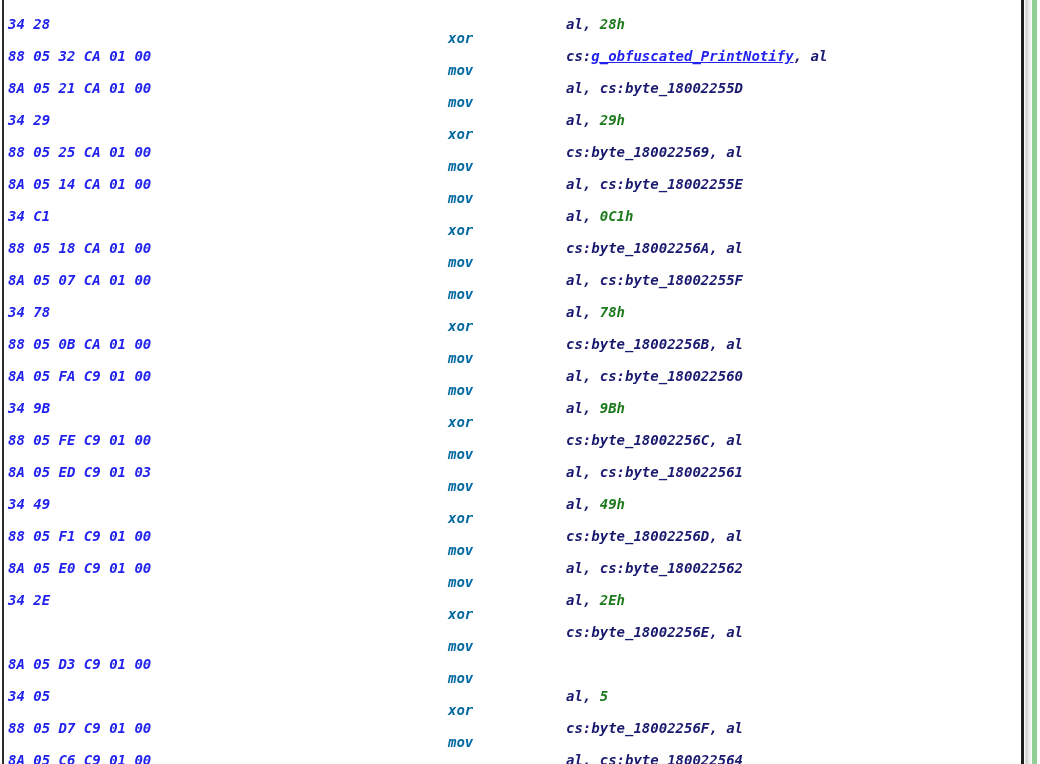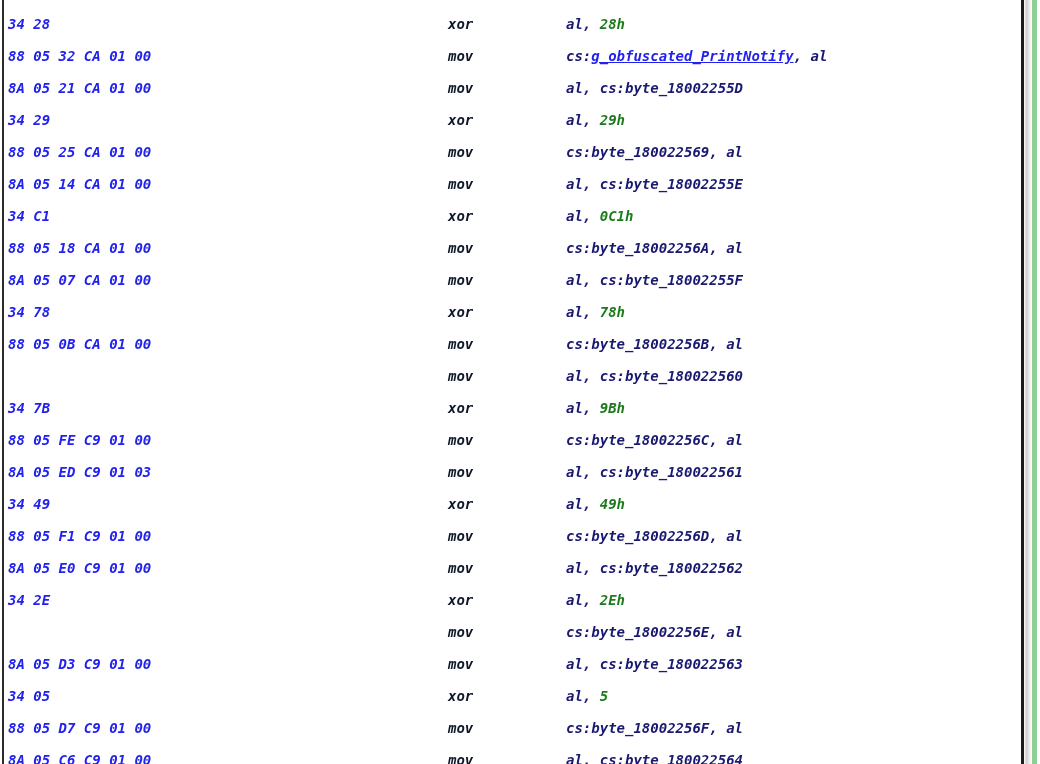--- a/index.html
+++ b/index.html
@@ -65,22 +65,22 @@
   .col-bytes {
     position: absolute;
     left: 8px;
     top: 0;
     color: #2222ee;
     font-weight: bold;
   }
   .col-mnem {
     position: absolute;
     left: 448px;
-    top: 0;
-    color: #0f172a;
+    top: 14px;
+    color: #0369a1;
     font-weight: bold;
   }
   .col-ops {
     position: absolute;
     left: 566px;
     top: 0;
     color: #191970;
     font-weight: bold;
   }
 
@@ -159,30 +159,30 @@
         <div class="code-line"><span class="col-bytes">88 05 32 CA 01 00</span><span class="col-mnem">mov</span><span class="col-ops"><span class="tok-seg">cs:</span><span class="tok-name">g_obfuscated_PrintNotify</span><span class="tok-punct">, </span><span class="tok-reg">al</span></span></div>
         <div class="code-line"><span class="col-bytes">8A 05 21 CA 01 00</span><span class="col-mnem">mov</span><span class="col-ops"><span class="tok-reg">al</span><span class="tok-punct">, </span><span class="tok-seg">cs:</span><span class="tok-data">byte_18002255D</span></span></div>
         <div class="code-line"><span class="col-bytes">34 29</span><span class="col-mnem">xor</span><span class="col-ops"><span class="tok-reg">al</span><span class="tok-punct">, </span><span class="tok-imm">29h</span></span></div>
         <div class="code-line"><span class="col-bytes">88 05 25 CA 01 00</span><span class="col-mnem">mov</span><span class="col-ops"><span class="tok-seg">cs:</span><span class="tok-data">byte_180022569</span><span class="tok-punct">, </span><span class="tok-reg">al</span></span></div>
         <div class="code-line"><span class="col-bytes">8A 05 14 CA 01 00</span><span class="col-mnem">mov</span><span class="col-ops"><span class="tok-reg">al</span><span class="tok-punct">, </span><span class="tok-seg">cs:</span><span class="tok-data">byte_18002255E</span></span></div>
         <div class="code-line"><span class="col-bytes">34 C1</span><span class="col-mnem">xor</span><span class="col-ops"><span class="tok-reg">al</span><span class="tok-punct">, </span><span class="tok-imm">0C1h</span></span></div>
         <div class="code-line"><span class="col-bytes">88 05 18 CA 01 00</span><span class="col-mnem">mov</span><span class="col-ops"><span class="tok-seg">cs:</span><span class="tok-data">byte_18002256A</span><span class="tok-punct">, </span><span class="tok-reg">al</span></span></div>
         <div class="code-line"><span class="col-bytes">8A 05 07 CA 01 00</span><span class="col-mnem">mov</span><span class="col-ops"><span class="tok-reg">al</span><span class="tok-punct">, </span><span class="tok-seg">cs:</span><span class="tok-data">byte_18002255F</span></span></div>
         <div class="code-line"><span class="col-bytes">34 78</span><span class="col-mnem">xor</span><span class="col-ops"><span class="tok-reg">al</span><span class="tok-punct">, </span><span class="tok-imm">78h</span></span></div>
         <div class="code-line"><span class="col-bytes">88 05 0B CA 01 00</span><span class="col-mnem">mov</span><span class="col-ops"><span class="tok-seg">cs:</span><span class="tok-data">byte_18002256B</span><span class="tok-punct">, </span><span class="tok-reg">al</span></span></div>
-        <div class="code-line"><span class="col-mnem">mov</span><span class="col-ops"><span class="tok-reg">al</span><span class="tok-punct">, </span><span class="tok-seg">cs:</span><span class="tok-data">byte_180022560</span></span></div>
-        <div class="code-line"><span class="col-bytes">34 7B</span><span class="col-mnem">xor</span><span class="col-ops"><span class="tok-reg">al</span><span class="tok-punct">, </span><span class="tok-imm">9Bh</span></span></div>
+        <div class="code-line"><span class="col-bytes">8A 05 FA C9 01 00</span><span class="col-mnem">mov</span><span class="col-ops"><span class="tok-reg">al</span><span class="tok-punct">, </span><span class="tok-seg">cs:</span><span class="tok-data">byte_180022560</span></span></div>
+        <div class="code-line"><span class="col-bytes">34 9B</span><span class="col-mnem">xor</span><span class="col-ops"><span class="tok-reg">al</span><span class="tok-punct">, </span><span class="tok-imm">9Bh</span></span></div>
         <div class="code-line"><span class="col-bytes">88 05 FE C9 01 00</span><span class="col-mnem">mov</span><span class="col-ops"><span class="tok-seg">cs:</span><span class="tok-data">byte_18002256C</span><span class="tok-punct">, </span><span class="tok-reg">al</span></span></div>
         <div class="code-line"><span class="col-bytes">8A 05 ED C9 01 03</span><span class="col-mnem">mov</span><span class="col-ops"><span class="tok-reg">al</span><span class="tok-punct">, </span><span class="tok-seg">cs:</span><span class="tok-data">byte_180022561</span></span></div>
         <div class="code-line"><span class="col-bytes">34 49</span><span class="col-mnem">xor</span><span class="col-ops"><span class="tok-reg">al</span><span class="tok-punct">, </span><span class="tok-imm">49h</span></span></div>
         <div class="code-line"><span class="col-bytes">88 05 F1 C9 01 00</span><span class="col-mnem">mov</span><span class="col-ops"><span class="tok-seg">cs:</span><span class="tok-data">byte_18002256D</span><span class="tok-punct">, </span><span class="tok-reg">al</span></span></div>
         <div class="code-line"><span class="col-bytes">8A 05 E0 C9 01 00</span><span class="col-mnem">mov</span><span class="col-ops"><span class="tok-reg">al</span><span class="tok-punct">, </span><span class="tok-seg">cs:</span><span class="tok-data">byte_180022562</span></span></div>
         <div class="code-line"><span class="col-bytes">34 2E</span><span class="col-mnem">xor</span><span class="col-ops"><span class="tok-reg">al</span><span class="tok-punct">, </span><span class="tok-imm">2Eh</span></span></div>
         <div class="code-line"><span class="col-mnem">mov</span><span class="col-ops"><span class="tok-seg">cs:</span><span class="tok-data">byte_18002256E</span><span class="tok-punct">, </span><span class="tok-reg">al</span></span></div>
-        <div class="code-line"><span class="col-bytes">8A 05 D3 C9 01 00</span><span class="col-mnem">mov</span><span class="col-ops"><span class="tok-reg">al</span><span class="tok-punct">, </span><span class="tok-seg">cs:</span><span class="tok-data">byte_180022563</span></span></div>
+        <div class="code-line"><span class="col-bytes">8A 05 D3 C9 01 00</span><span class="col-mnem">mov</span></div>
         <div class="code-line"><span class="col-bytes">34 05</span><span class="col-mnem">xor</span><span class="col-ops"><span class="tok-reg">al</span><span class="tok-punct">, </span><span class="tok-imm">5</span></span></div>
         <div class="code-line"><span class="col-bytes">88 05 D7 C9 01 00</span><span class="col-mnem">mov</span><span class="col-ops"><span class="tok-seg">cs:</span><span class="tok-data">byte_18002256F</span><span class="tok-punct">, </span><span class="tok-reg">al</span></span></div>
         <div class="code-line"><span class="col-bytes">8A 05 C6 C9 01 00</span><span class="col-mnem">mov</span><span class="col-ops"><span class="tok-reg">al</span><span class="tok-punct">, </span><span class="tok-seg">cs:</span><span class="tok-data">byte_180022564</span></span></div>
       </div>
   </div>
 
   <div id="pane-border"></div>
 
   <div id="vscrollbar">
     <div id="vscroll-thumb"></div>

